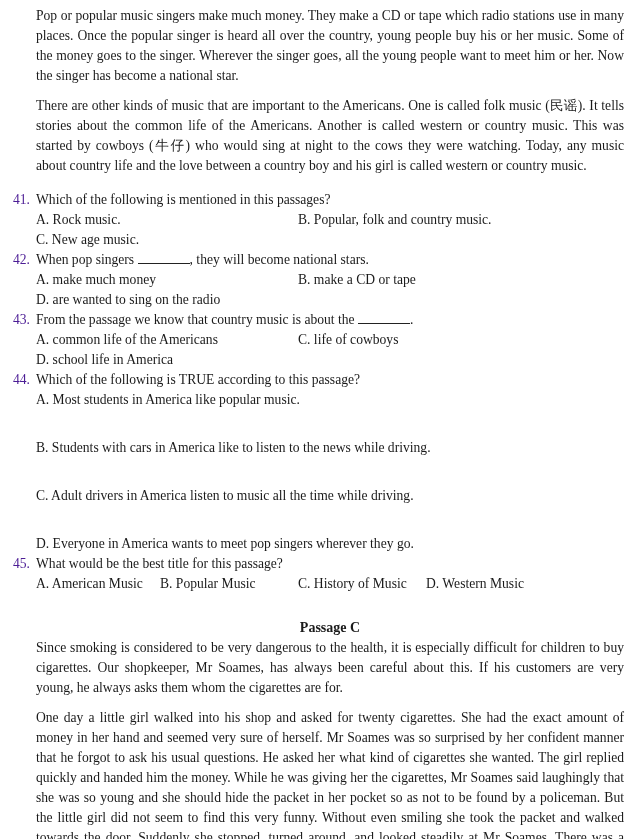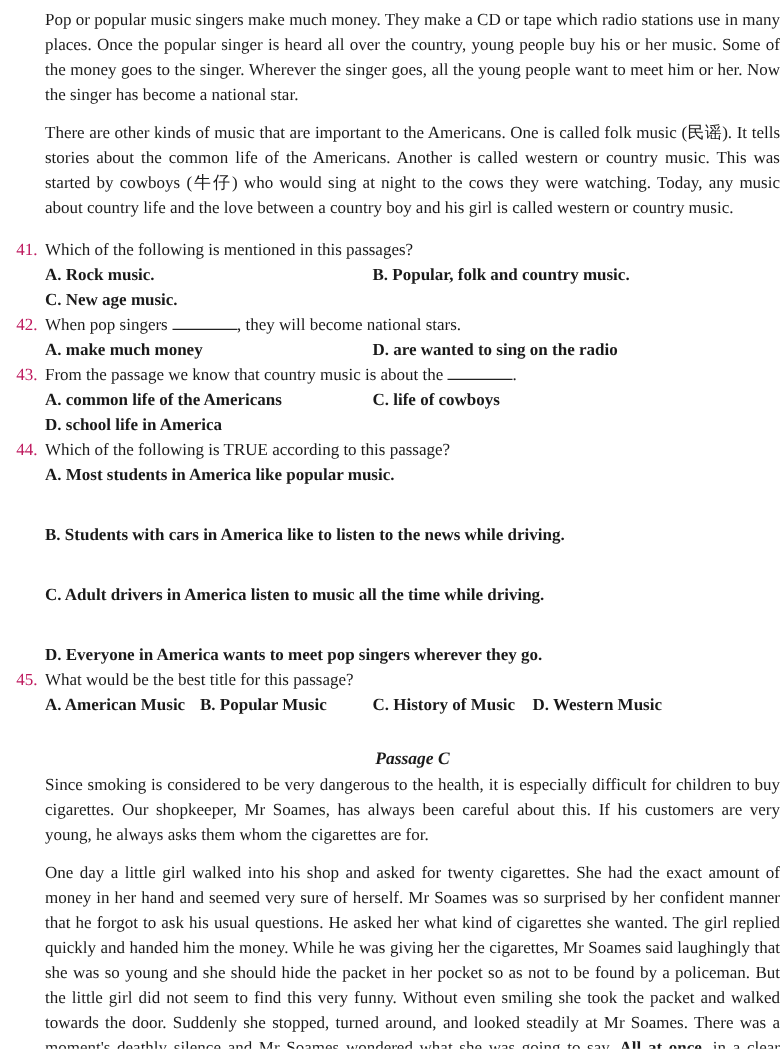--- a/index.html
+++ b/index.html
@@ -33,43 +33,42 @@
     }
     .q {
       position: relative;
       margin: 0;
     }
     .q-num {
       position: absolute;
       left: -23px;
       top: 0;
       width: 22px;
-      color: #be185d;
+      color: #4c1d95;
     }
     .q-stem { display: block; }
     .opts {
       display: grid;
       grid-template-columns: 262px 1fr;
       margin-left: 0;
     }
     .opts.single { grid-template-columns: 1fr; gap: 28px; }
     .opts.four {
       display: flex;
       gap: 0;
     }
     .opts.four .opt:nth-child(1) { width: 124px; }
     .opts.four .opt:nth-child(2) { width: 138px; }
     .opts.four .opt:nth-child(3) { width: 128px; }
-    .opt { white-space: nowrap; font-weight: bold; }
+    .opt { white-space: nowrap; }
     .passage-title {
       text-align: center;
       font-weight: bold;
       margin: 24px 0 0 0;
       font-size: 14px;
-      font-style: italic;
     }
     .bold { font-weight: bold; }
     .blank {
       display: inline-block;
       width: 52px;
       border-bottom: 1px solid #222;
       height: 12px;
       vertical-align: baseline;
     }
   </style>
@@ -90,20 +89,21 @@
         <span class="opt">B.  Popular, folk and country music.</span>
         <span class="opt">C.  New age music.</span>
       </div>
     </li>
 
     <li class="q">
       <span class="q-num">42.</span>
       <span class="q-stem"><span>When pop singers </span><span class="blank"></span><span>, they will become national stars.</span></span>
       <div class="opts">
         <span class="opt">A.  make much money</span>
+        <span class="opt">B.  make a CD or tape</span>
         <span class="opt">D.  are wanted to sing on the radio</span>
       </div>
     </li>
 
     <li class="q">
       <span class="q-num">43.</span>
       <span class="q-stem"><span>From the passage we know that country music is about the </span><span class="blank"></span><span>.</span></span>
       <div class="opts">
         <span class="opt">A.  common life of the Americans</span>
         <span class="opt">C.  life of cowboys</span>

